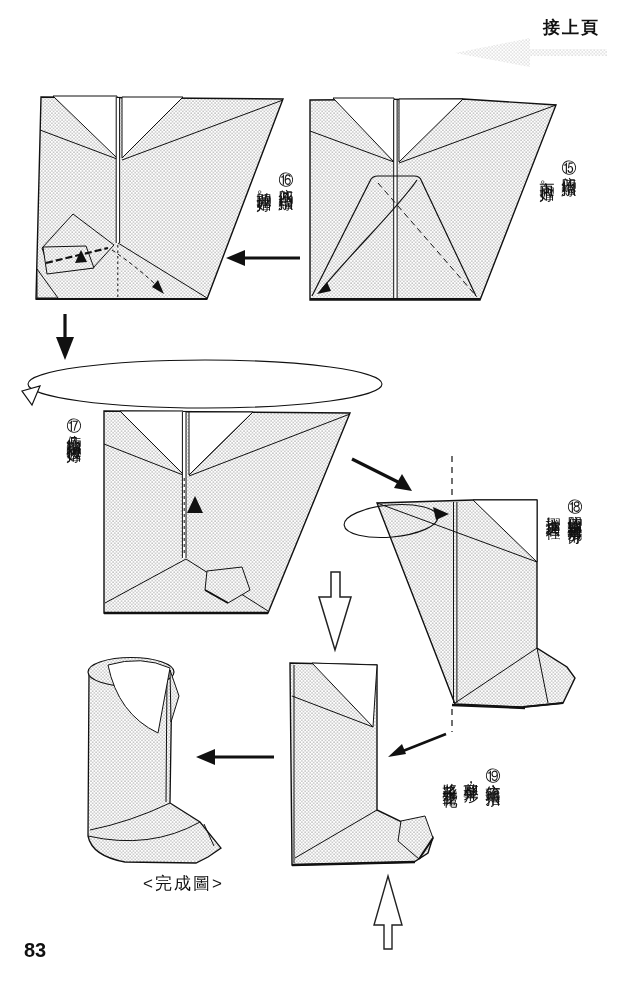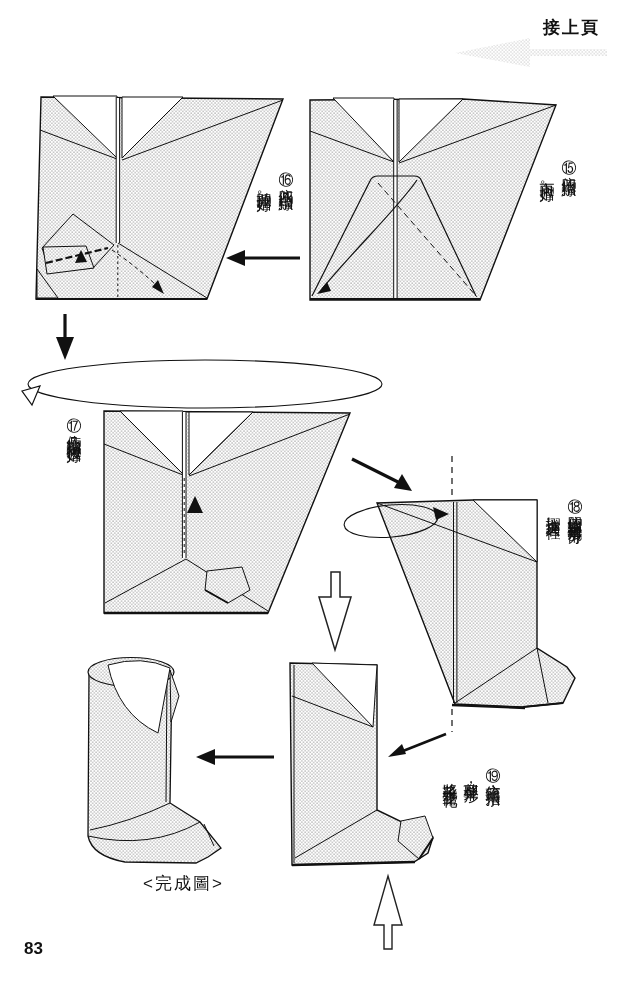--- a/index.html
+++ b/index.html
@@ -22,21 +22,21 @@
   #s15c2{left:540px;top:170px;}
   #s16c1{left:279px;top:160px;}
   #s16c2{left:257px;top:180px;}
   #s17c1{left:67px;top:406px;}
   #s18c1{left:568px;top:487px;letter-spacing:1.5px;}
   #s18c2{left:546px;top:505px;}
   #s19c1{left:486px;top:756px;}
   #s19c2{left:464px;top:771px;}
   #s19c3{left:443px;top:771px;}
   #completed-label{left:101px;top:872px;margin-left:42px;}
-  #page-number{left:24px;top:939px;font-size:17px;}
+  #page-number{left:24px;top:939px;font-size:20px;}
 </style>
 </head>
 <body>
 
 <div id="page">
 
 <svg id="art" width="638" height="1000" viewBox="0 0 638 1000" xmlns="http://www.w3.org/2000/svg">
   <defs>
     <pattern id="ht" width="3.4" height="3.4" patternUnits="userSpaceOnUse">
       <rect width="3.4" height="3.4" fill="#ffffff"></rect>

